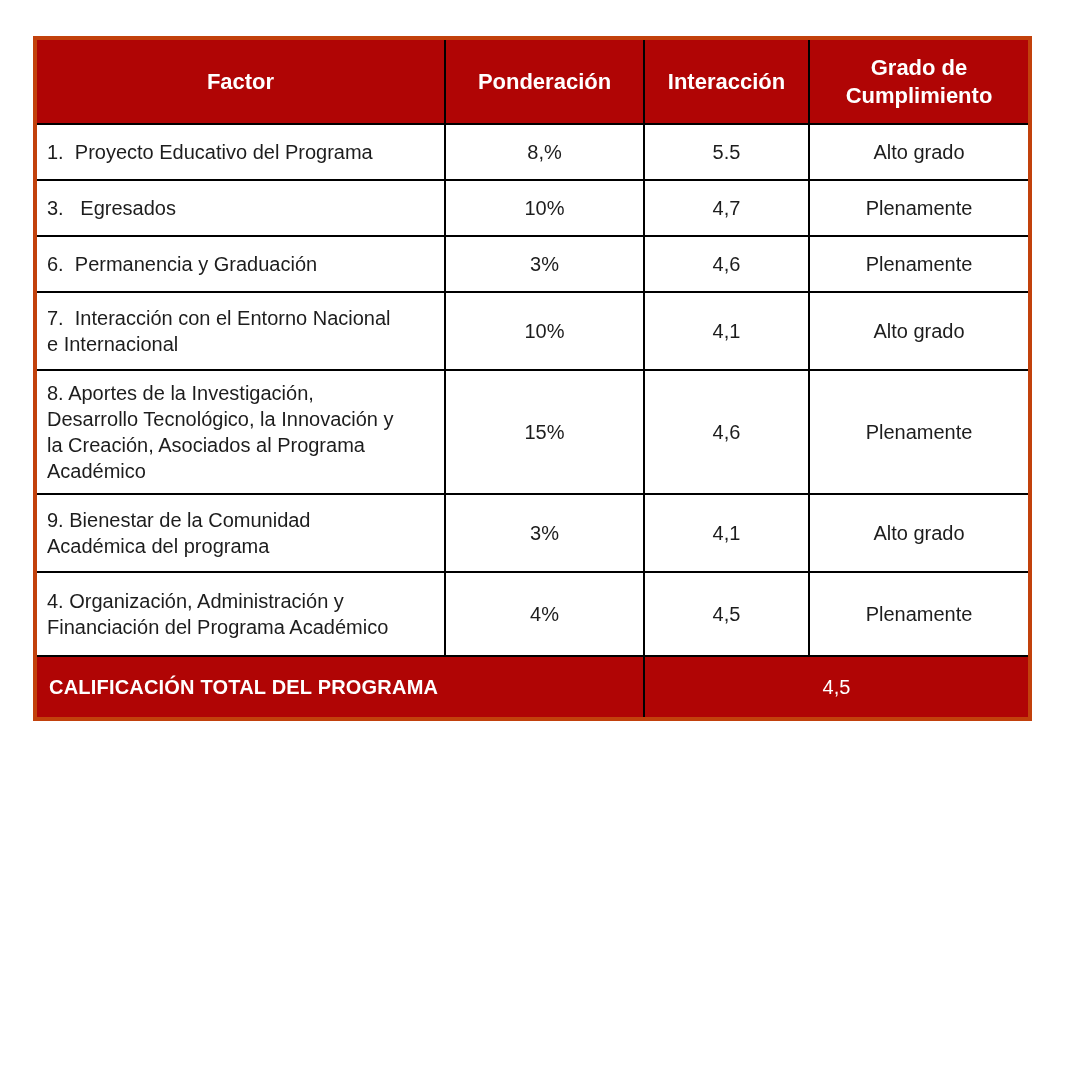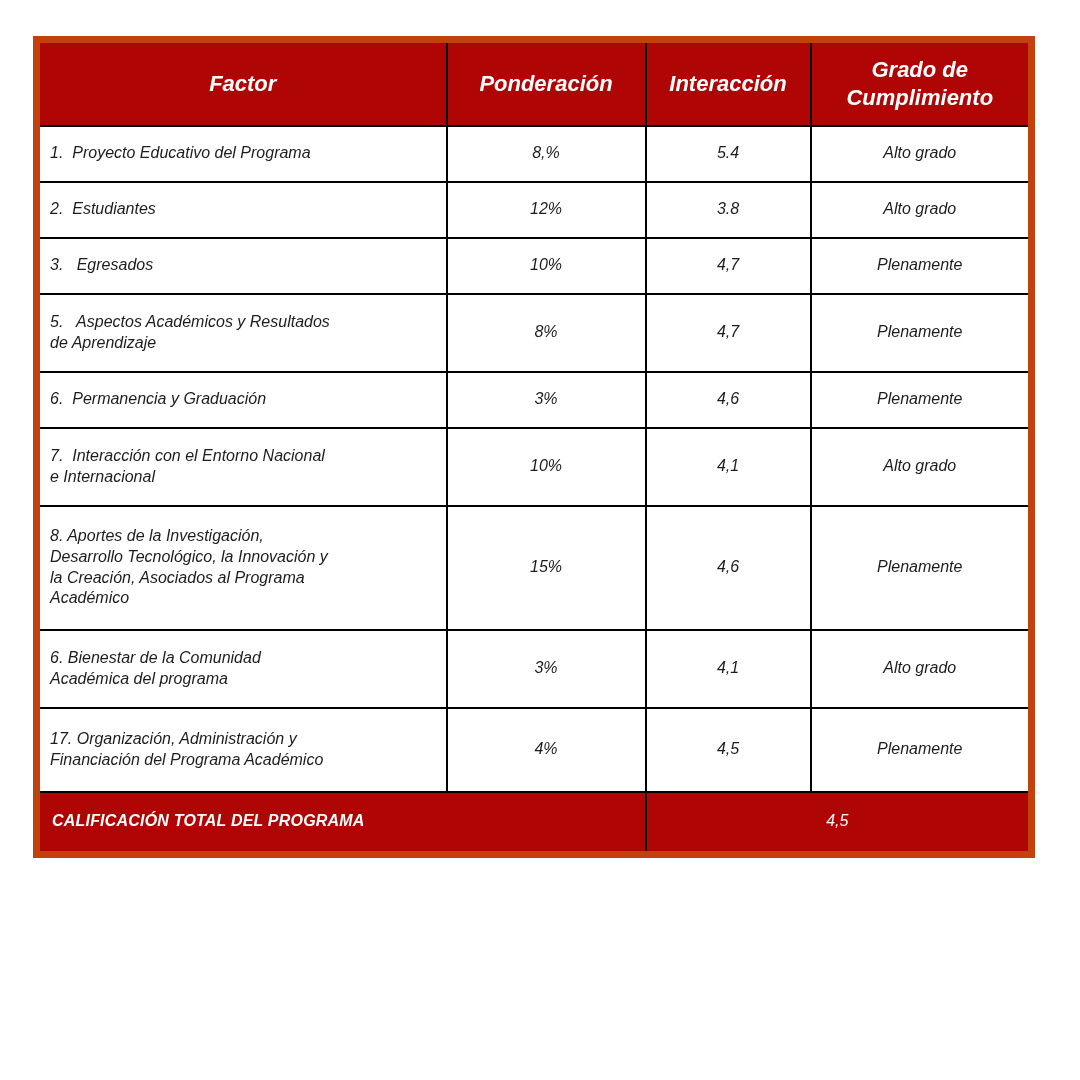--- a/index.html
+++ b/index.html
@@ -16,42 +16,41 @@
   }
   .table-wrap {
     position: absolute;
     left: 33px;
     top: 36px;
   }
   table.eval {
     border-collapse: collapse;
     table-layout: fixed;
     width: 995px;
-    border: 7px solid #c2410c;
-    font-style: italic;
+    border: 4px solid #c2410c;
   }
   table.eval th, table.eval td {
     border: 2px solid #000000;
     vertical-align: middle;
     box-sizing: border-box;
   }
   
   table.eval thead th {
     background: var(--accent, #B00505);
     color: #ffffff;
     font-weight: 700;
     font-size: 22px;
     height: 86px;
     text-align: center;
     padding: 4px 10px;
     line-height: 1.25;
   }
   
   table.eval td {
-    font-size: 16px;
+    font-size: 20px;
     line-height: 1.3;
   }
   td.factor {
     text-align: left;
     padding: 8px 12px 8px 10px;
     white-space: pre-wrap;
   }
   td.center {
     text-align: center;
     padding: 4px 6px;
@@ -97,39 +96,26 @@
         <th style="white-space:pre-line">Ponderación</th>
         <th style="white-space:pre-line">Interacción</th>
         <th style="white-space:pre-line">Grado de
 Cumplimiento</th>
       </tr>
     </thead>
     <tbody>
       <tr class="r-s">
         <td class="factor">1.  Proyecto Educativo del Programa</td>
         <td class="center">8,%</td>
-        <td class="center">5.4</td>
-        <td class="center">Alto grado</td>
-      </tr>
-      <tr class="r-s">
-        <td class="factor">2.  Estudiantes</td>
-        <td class="center">12%</td>
-        <td class="center">3.8</td>
+        <td class="center">5.5</td>
         <td class="center">Alto grado</td>
       </tr>
       <tr class="r-s">
         <td class="factor">3.   Egresados</td>
         <td class="center">10%</td>
-        <td class="center">4,7</td>
-        <td class="center">Plenamente</td>
-      </tr>
-      <tr class="r-m">
-        <td class="factor">5.   Aspectos Académicos y Resultados
-de Aprendizaje</td>
-        <td class="center">8%</td>
         <td class="center">4,7</td>
         <td class="center">Plenamente</td>
       </tr>
       <tr class="r-s">
         <td class="factor">6.  Permanencia y Graduación</td>
         <td class="center">3%</td>
         <td class="center">4,6</td>
         <td class="center">Plenamente</td>
       </tr>
       <tr class="r-m">
@@ -142,28 +128,28 @@
       <tr class="r-l">
         <td class="factor">8. Aportes de la Investigación,
 Desarrollo Tecnológico, la Innovación y
 la Creación, Asociados al Programa
 Académico</td>
         <td class="center">15%</td>
         <td class="center">4,6</td>
         <td class="center">Plenamente</td>
       </tr>
       <tr class="r-m">
-        <td class="factor">6. Bienestar de la Comunidad
+        <td class="factor">9. Bienestar de la Comunidad
 Académica del programa</td>
         <td class="center">3%</td>
         <td class="center">4,1</td>
         <td class="center">Alto grado</td>
       </tr>
       <tr class="r-xm">
-        <td class="factor">17. Organización, Administración y
+        <td class="factor">4. Organización, Administración y
 Financiación del Programa Académico</td>
         <td class="center">4%</td>
         <td class="center">4,5</td>
         <td class="center">Plenamente</td>
       </tr>
     </tbody>
     <tfoot>
       <tr>
         <td class="total-label" colspan="2">CALIFICACIÓN TOTAL DEL PROGRAMA</td>
         <td class="total-value" colspan="2">4,5</td>

